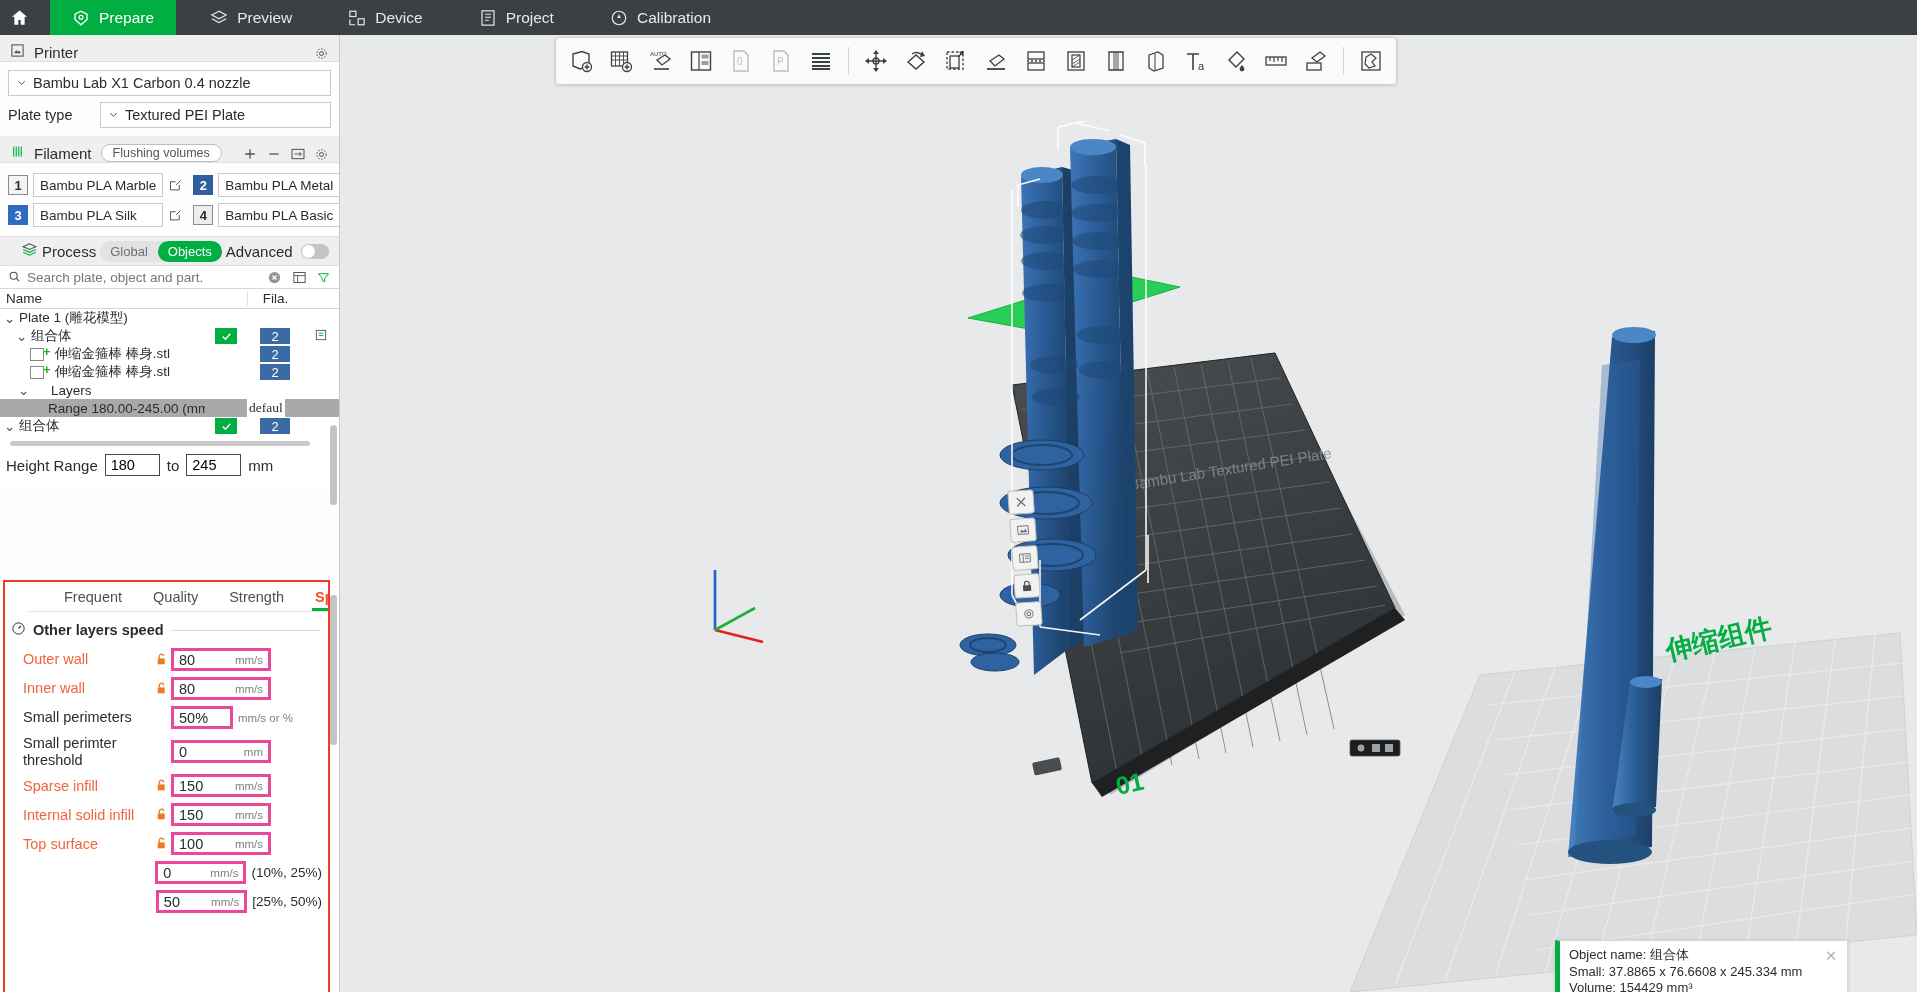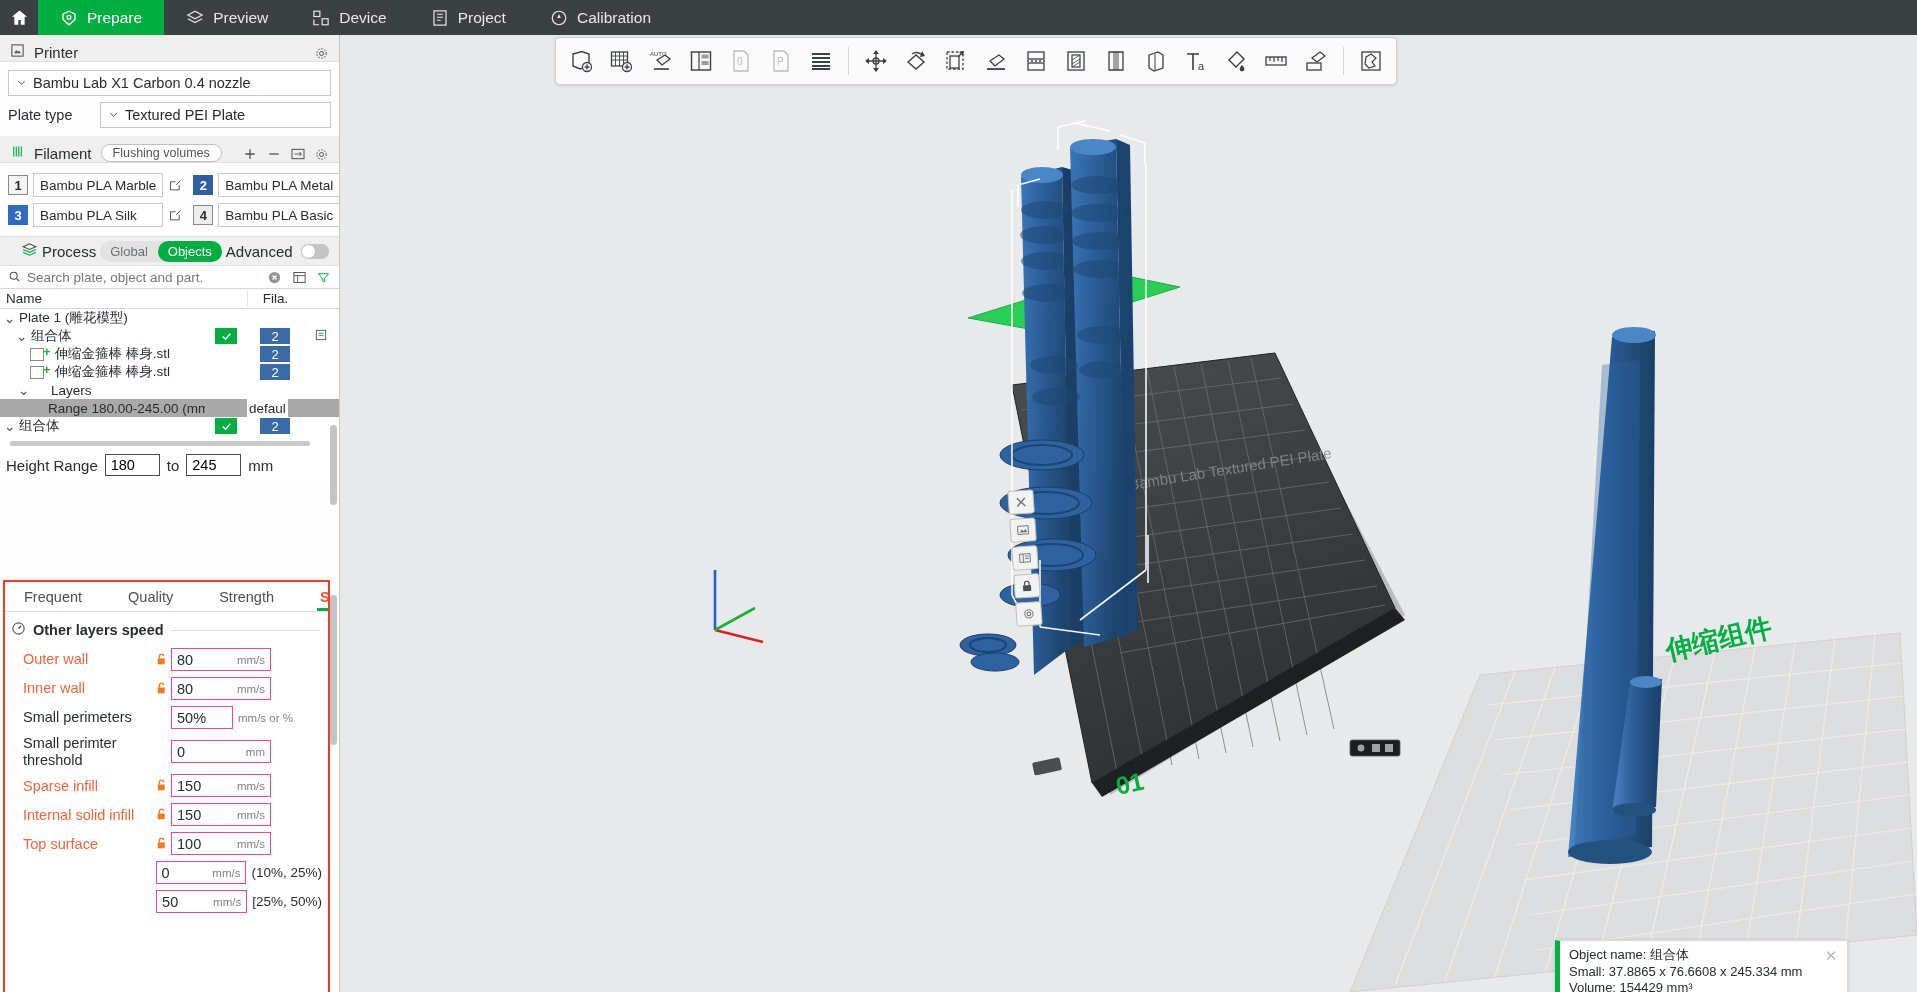--- a/index.html
+++ b/index.html
@@ -8,21 +8,21 @@
     font-family: "Liberation Sans", "DejaVu Sans", sans-serif;
     font-size: 15px;
     color: #262E30;
     background: #E8E8E8;
   }
   #app { position:relative; width:1917px; height:992px; overflow:hidden; }
 
   
   .topbar {
     position:absolute; top:0; left:0; width:1917px; height:35px;
-    background:#3B4042; display:flex; align-items:stretch;
+    background:#3B4042; display:flex; align-items:stretch;gap:12px;
   }
   .home-btn {
     width:38px; display:flex; align-items:center; justify-content:center;
     cursor:pointer;
   }
   .tab {
     display:flex; align-items:center; gap:9px; padding:0 22px;
     color:#E6E8E9; font-size:15.5px; cursor:pointer; white-space:nowrap;
   }
   .tab.active { background:#00AE42; color:#fff; }
@@ -164,22 +164,22 @@
     width:55px; height:22px; border:1px solid #4A4A4A; font-size:14.5px;
     padding:0 5px; font-family:inherit; outline:none;
   }
 
   
   .redpanel {
     position:absolute; left:3px; top:545px; width:327px; height:447px;
     border:2px solid #F2392C; background:#fff; overflow:hidden;
   }
   .subtabs {
-    display:flex; align-items:center; gap:16px; height:30px;
-    border-bottom:1px solid #E0E0E0; padding-left:4px;
+    display:flex; align-items:center; gap:1px; height:30px;
+    border-bottom:1px solid #E0E0E0; padding-left:20px;margin-left:24px;
   }
   .subtab {
     padding:0 15px; font-size:14.5px; color:#4A5154; cursor:pointer;
     height:30px; display:flex; align-items:center; position:relative;
   }
   .subtab.on { color:#F2502C; font-weight:bold; }
   .subtab.on:after {
     content:""; position:absolute; bottom:1px; left:12px; right:12px;
     height:3px; background:#00AE42;
   }
@@ -189,21 +189,21 @@
   .grp .gt { font-weight:bold; font-size:14.5px; }
   .grp .gline { flex:1; height:1px; background:#DCDCDC; }
 
   .opt {
     display:flex; align-items:center; padding:3px 6px 3px 18px; min-height:26px;
   }
   .opt .olbl { width:128px; font-size:14.5px; line-height:1.15; }
   .opt .olbl.mod { color:#F2643C; }
   .opt .lock { width:20px; display:flex; align-items:center; justify-content:center;}
   .fieldwrap {
-    width:100px; height:23px; border:1px solid #ec4899; background:#fff;
+    width:100px; height:23px; border:3px solid #ec4899; background:#fff;
     display:flex; align-items:center; padding:0 5px; gap:4px;
   }
   .fieldwrap input {
     border:0; outline:0; width:100%; font-size:14.5px; font-family:inherit;
     background:transparent; color:#262E30;
   }
   .unit { font-size:11.5px; color:#808080; white-space:nowrap; }
   .unit-out { font-size:11.5px; color:#808080; margin-left:5px; white-space:nowrap;}
   .gchk {
     width:19px; height:19px; background:#00AE42; display:flex;
@@ -555,21 +555,21 @@
           <span class="c3"></span>
           <span class="c4"></span>
       </div>
 
       <div class="trow sel">
         <span class="c1" style="padding-left:48px">
           <span>Range 180.00-245.00 (mm)</span>
         </span>
         <span class="c2"></span>
         <span class="c3" style="overflow:hidden;justify-content:flex-start">
-          <span style="background:#fff;font-size:13.5px;padding:17px 2px;">defaul</span>
+          <span style="background:#fff;font-size:13.5px;padding:17px 2px;font-family:Liberation Serif, serif;">defaul</span>
         </span>
         <span class="c4"></span>
       </div>
 
       <div class="trow">
         <span class="c1" style="padding-left:4px">
           <span class="caret-s">⌄</span>
           <span>组合体</span>
         </span>
         <span class="c2">

